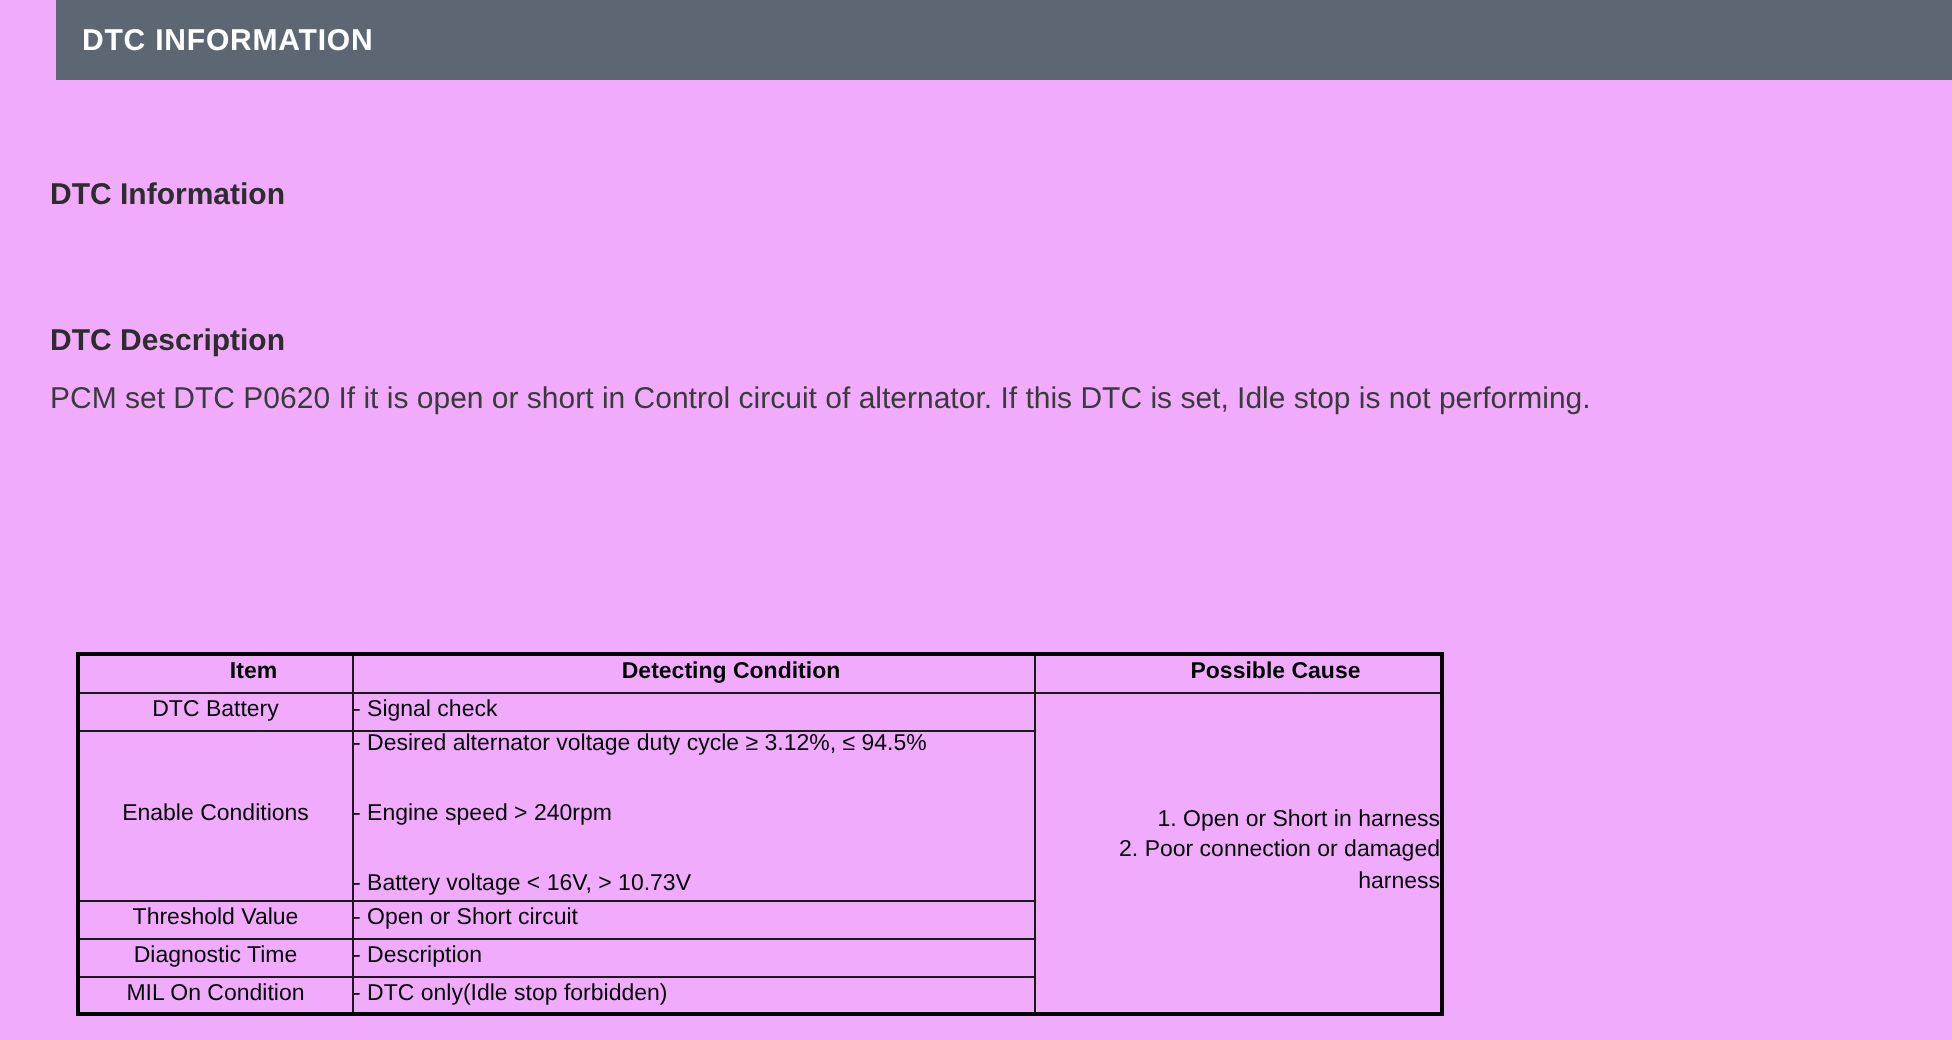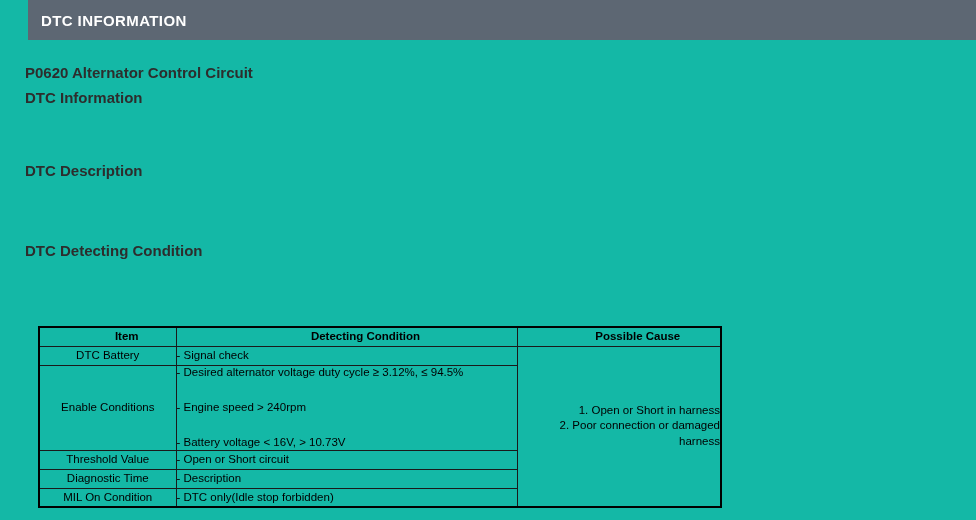--- a/index.html
+++ b/index.html
@@ -5,21 +5,21 @@
   html, body {
     margin: 0;
     padding: 0;
     background: #ffffff;
     font-family: "Liberation Sans", sans-serif;
   }
   .page {
     position: relative;
     width: 976px;
     height: 520px;
-    background: #14b8a6;
+    background: #f0abfc;
     overflow: hidden;
   }
   .title-bar {
     position: absolute;
     left: 28px;
     top: 0;
     right: 0;
     height: 40px;
     background: #5d6773;
     color: #ffffff;
@@ -116,26 +116,25 @@
 </style>
 </head>
 <body>
 
 <div class="page">
 
   <div class="title-bar">
     <span>DTC INFORMATION</span>
   </div>
 
-  <div class="h-bold code-title">P0620 Alternator Control Circuit</div>
   <div class="h-bold subtitle">DTC Information</div>
 
   <div class="h-bold desc-heading">DTC Description</div>
+  <div class="paragraph">PCM set DTC P0620 If it is open or short in Control circuit of alternator. If this DTC is set, Idle stop is not performing.</div>
 
-  <div class="h-bold detect-heading">DTC Detecting Condition</div>
 
   <table class="dtc">
     <colgroup>
       <col class="c-item">
         <col class="c-cond">
         <col class="c-cause">
     </colgroup>
     <thead>
       <tr>
         <th>Item</th>

